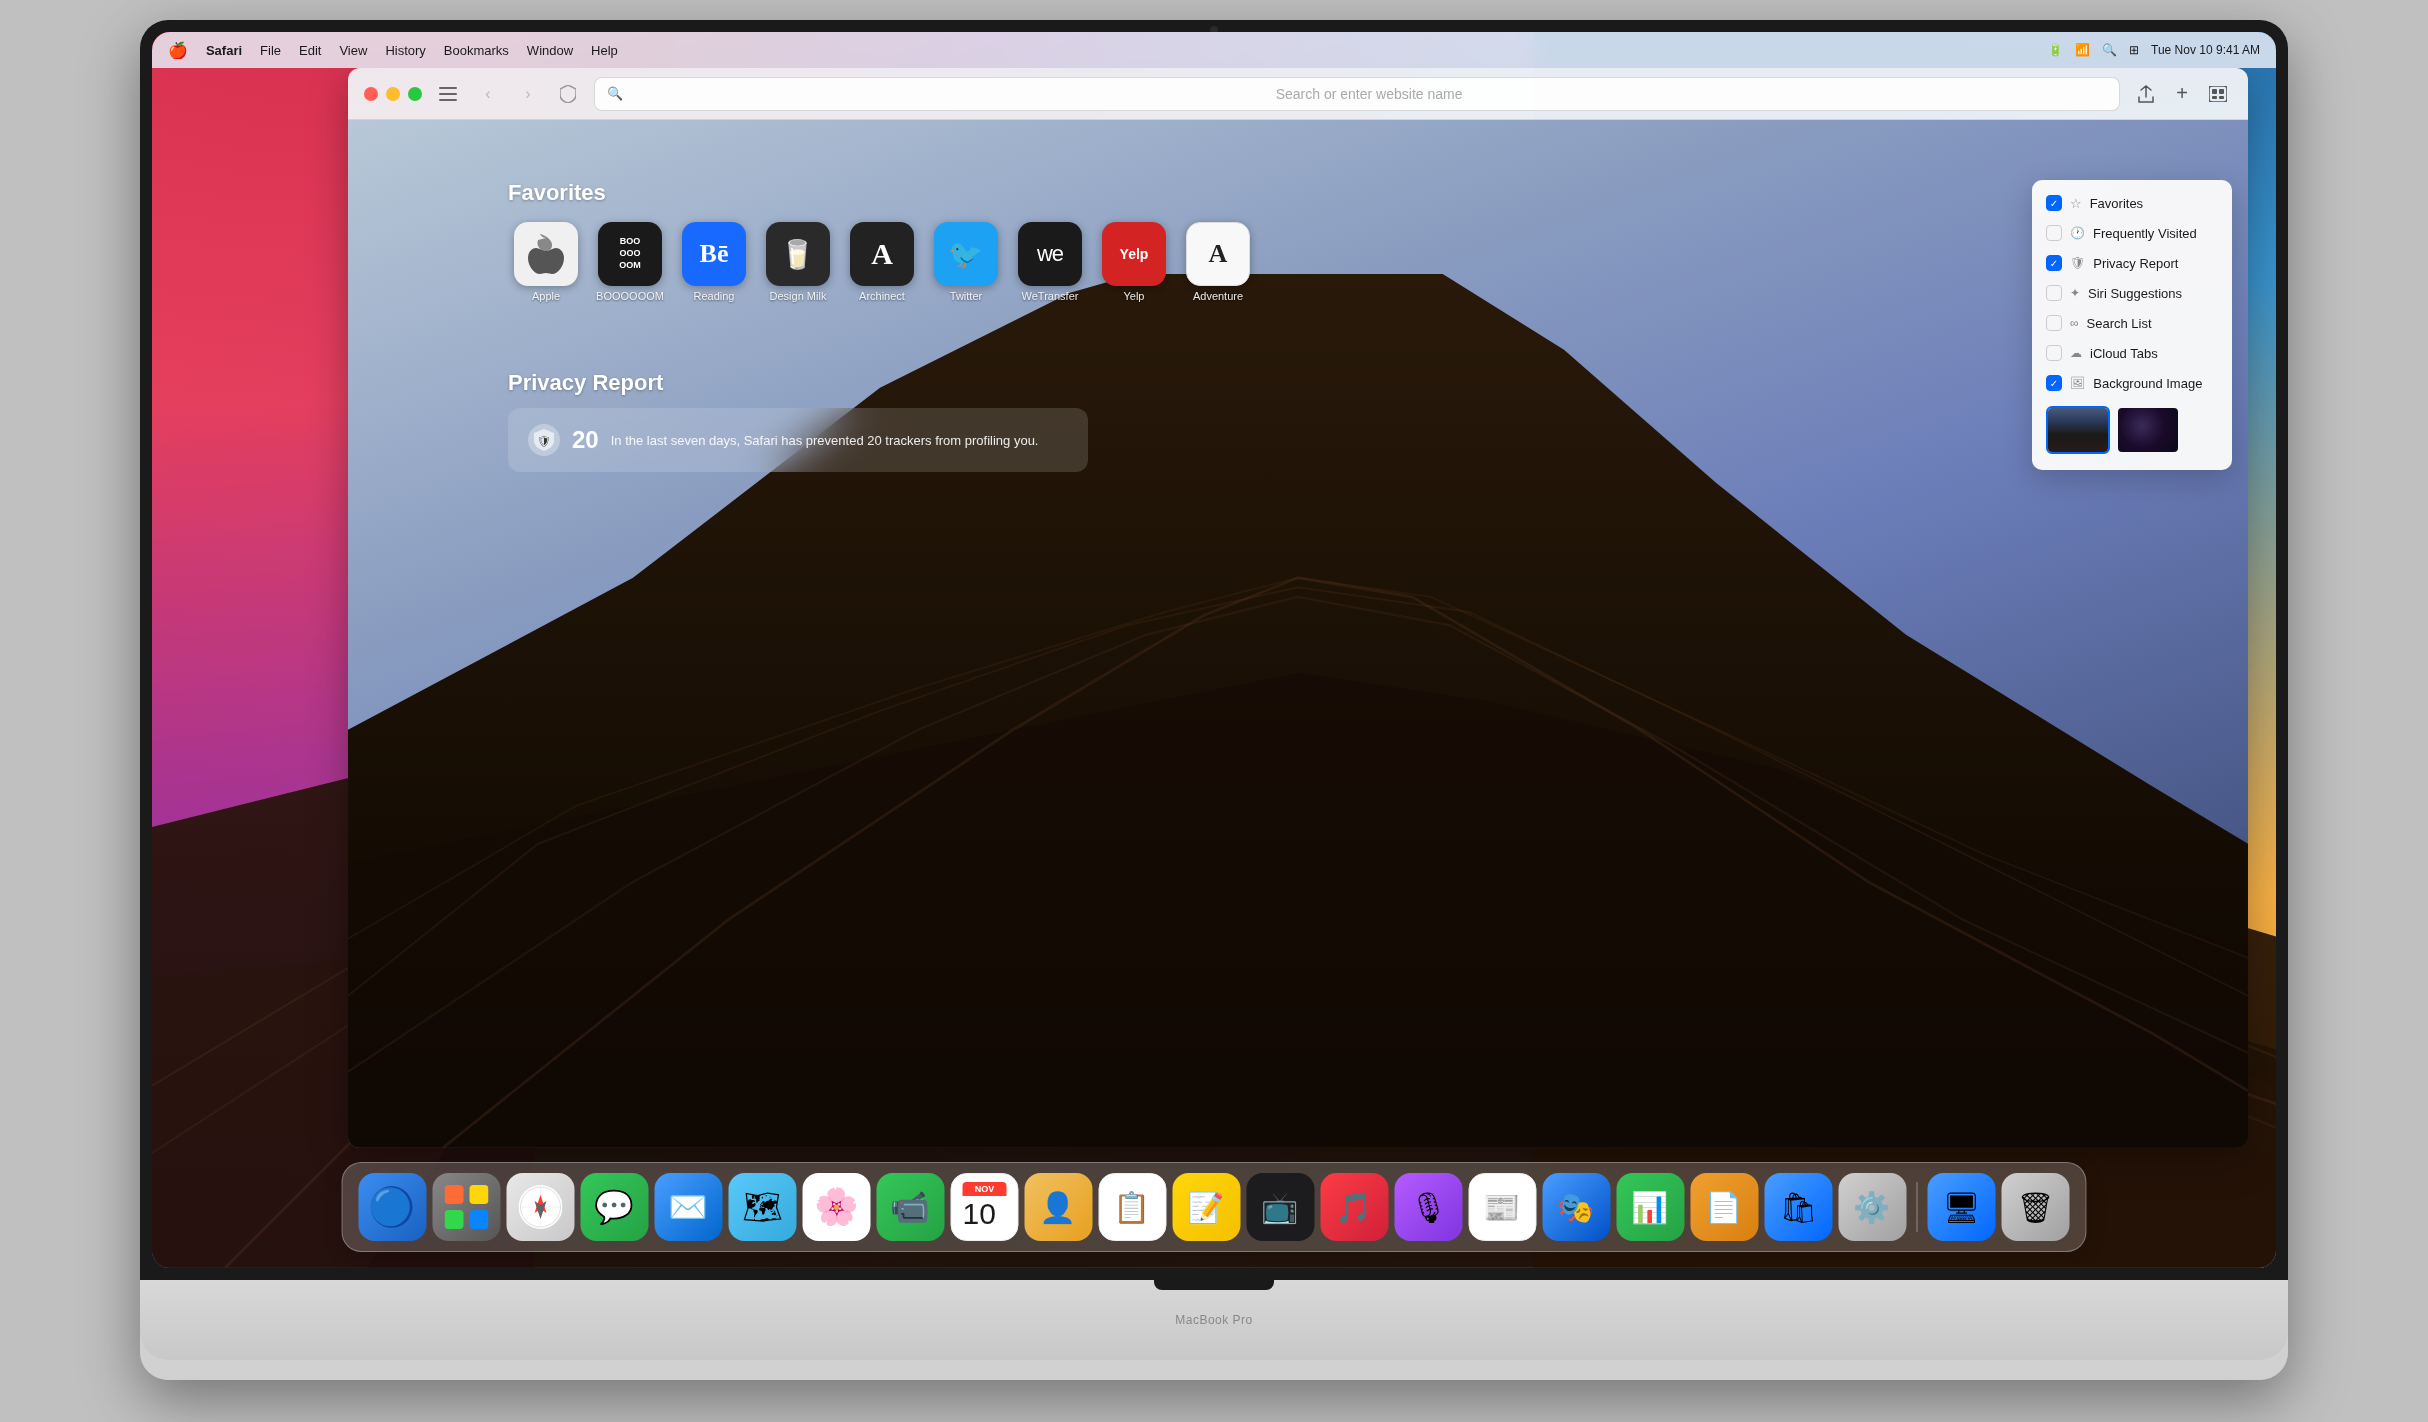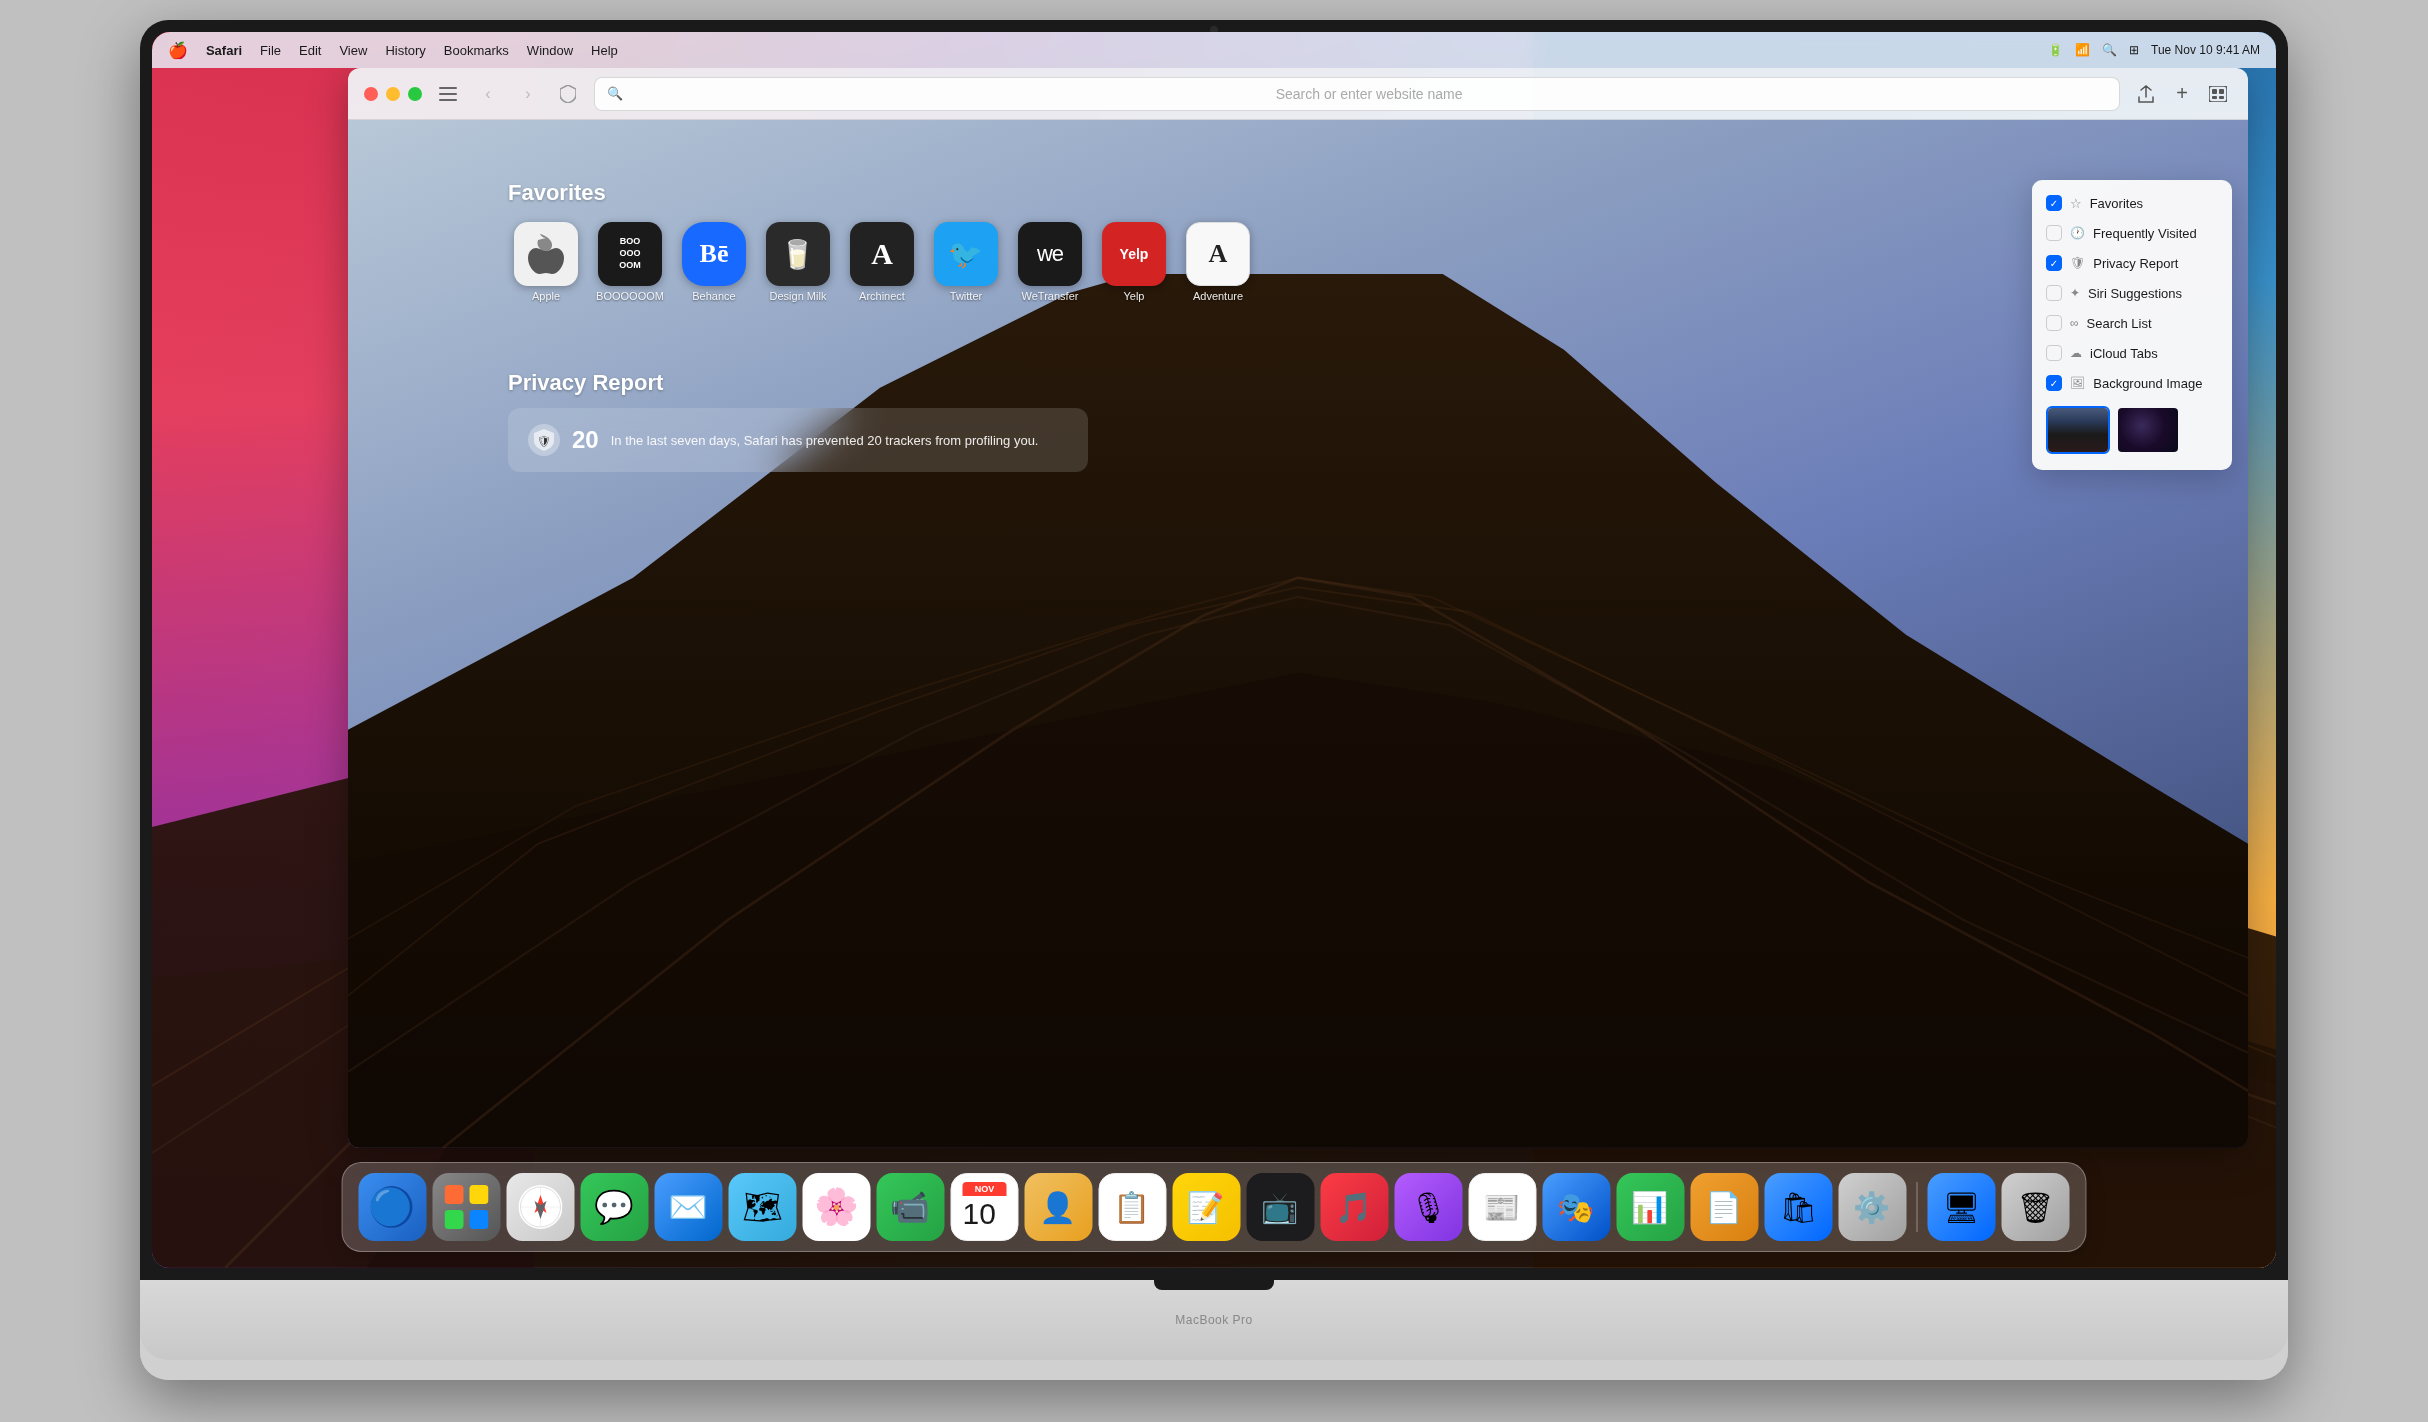--- a/index.html
+++ b/index.html
@@ -632,22 +632,22 @@
                 </div>
                 <span class="fav-label">Apple</span>
               </div>
 
               <div class="fav-icon">
                 <div class="fav-icon-img icon-boooooom" style="font-size:9px;font-weight:900;letter-spacing:0;line-height:1.3;">BOO<br>OOO<br>OOM</div>
                 <span class="fav-label">BOOOOOOM</span>
               </div>
 
               <div class="fav-icon">
-                <div class="fav-icon-img icon-behance" style="font-size:26px;font-weight:800;font-family:serif;border-radius:22px;">Bē</div>
-                <span class="fav-label">Behance</span>
+                <div class="fav-icon-img icon-behance" style="font-size:26px;font-weight:800;font-family:serif;">Bē</div>
+                <span class="fav-label">Reading</span>
               </div>
 
               <div class="fav-icon">
                 <div class="fav-icon-img" style="background:#2a2a2a;font-size:28px;">🥛</div>
                 <span class="fav-label">Design Milk</span>
               </div>
 
               <div class="fav-icon">
                 <div class="fav-icon-img" style="background:#222;font-size:30px;font-weight:900;font-family:serif;">A</div>
                 <span class="fav-label">Archinect</span>

